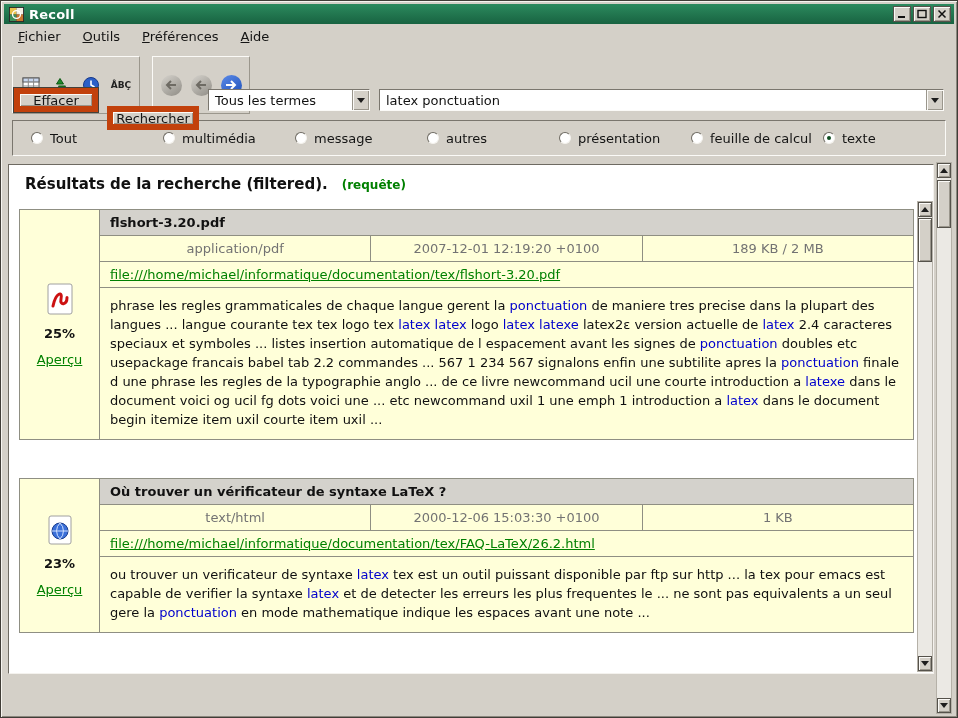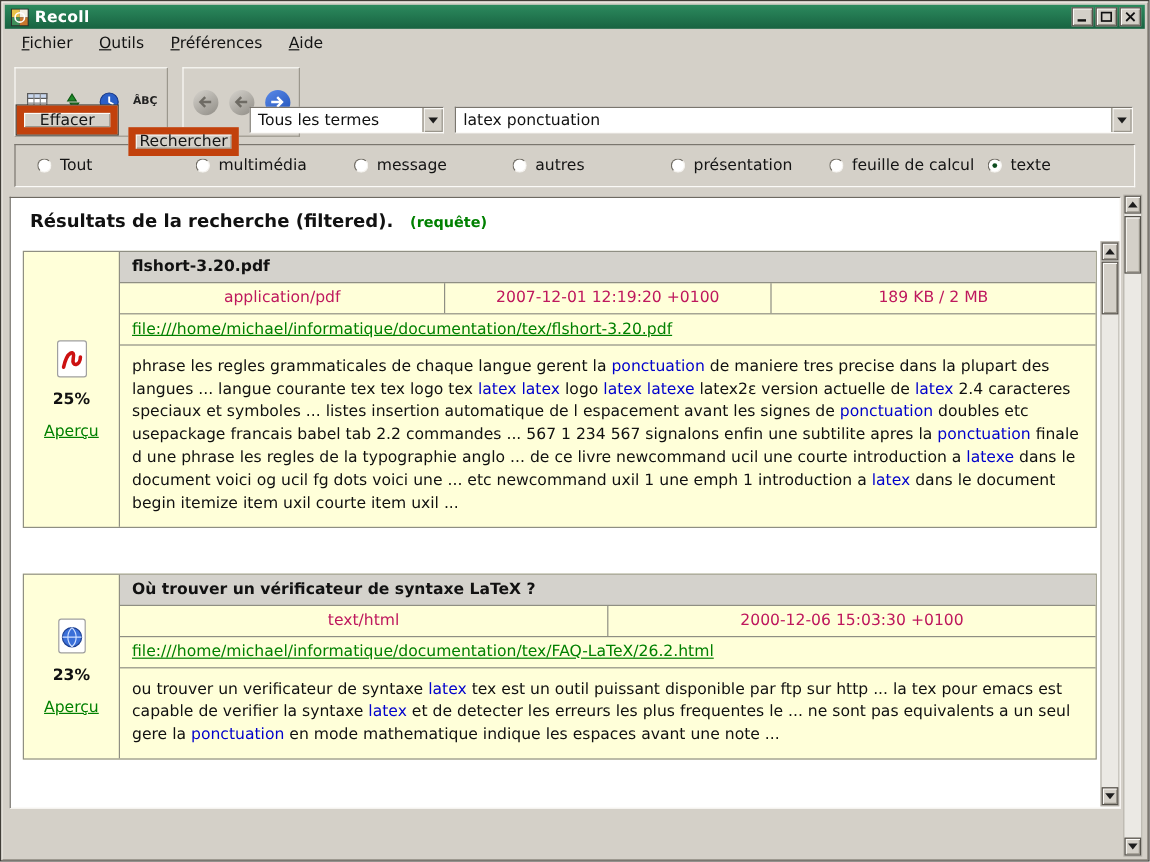--- a/index.html
+++ b/index.html
@@ -62,21 +62,21 @@
   .results-list { position:absolute; left:0; top:36px; right:17px; bottom:0; overflow:hidden; }
   .entry { margin:8px 2px 0 10px; display:flex; border:1px solid #8f8f83; background:#ffffd9; }
   .entry + .entry { margin-top:38px; }
   .entry-left { width:80px; flex:none; border-right:1px solid #8f8f83; display:flex; flex-direction:column;
     align-items:center; justify-content:center; gap:11px; padding:8px 4px; }
   .relevance { font-weight:bold; font-size:13px; color:#111; }
   .preview-link { color:#008000; text-decoration:underline; font-size:13px; cursor:pointer; }
   .entry-main { flex:1; display:flex; flex-direction:column; min-width:0; }
   .entry-title { background:#d4d2cc; font-weight:bold; font-size:13px; color:#111; padding:5px 10px; border-bottom:1px solid #8f8f83; }
   .entry-meta { display:flex; border-bottom:1px solid #8f8f83; }
-  .meta-cell { flex:1; text-align:center; font-size:13px; color:#be185d; padding:5px 6px; border-right:1px solid #8f8f83; }
+  .meta-cell { flex:1; text-align:center; font-size:13px; color:#737373; padding:5px 6px; border-right:1px solid #8f8f83; }
   .meta-cell:last-child { border-right:none; }
   .entry-url { padding:5px 10px; border-bottom:1px solid #8f8f83; font-size:13px; }
   .entry-url a { color:#008000; text-decoration:underline; cursor:pointer; }
   .entry-snippet { padding:8px 10px 10px; font-size:13px; line-height:19px; color:#101010; }
   .entry-snippet .hl { color:#0000cc; }
   
   .scrollbar { background:#ebe9e4; border:1px solid #b5b1a8; display:flex; flex-direction:column; }
   .outer-scrollbar { position:absolute; right:0; top:0; width:16px; height:552px; }
   .inner-scrollbar { position:absolute; right:0; top:36px; bottom:1px; width:16px; }
   .sb-btn { height:15px; flex:none; background:#d4d0c8; border:1px solid #55524b;
@@ -265,20 +265,21 @@
               <path d="M6 16 H22 M14 8 a 11 11 0 0 1 0 16 M14 8 a 11 11 0 0 0 0 16" stroke="#cfe0ff" stroke-width="1" fill="none"></path>
             </svg>
             <div class="relevance">23%</div>
             <a class="preview-link">Aperçu</a>
           </div>
           <div class="entry-main">
             <div class="entry-title">Où trouver un vérificateur de syntaxe LaTeX ?</div>
             <div class="entry-meta">
               <div class="meta-cell">text/html</div>
               <div class="meta-cell">2000-12-06 15:03:30 +0100</div>
+              <div class="meta-cell">1 KB</div>
             </div>
             <div class="entry-url">
               <a>file:///home/michael/informatique/documentation/tex/FAQ-LaTeX/26.2.html</a>
             </div>
             <div class="entry-snippet"><span>ou trouver un verificateur de syntaxe </span><span class="hl">latex</span><span> tex est un outil puissant disponible par ftp sur http ... la tex pour emacs est capable de verifier la syntaxe </span><span class="hl">latex</span><span> et de detecter les erreurs les plus frequentes le ... ne sont pas equivalents a un seul gere la </span><span class="hl">ponctuation</span><span> en mode mathematique indique les espaces avant une note ...</span></div>
           </div>
         </div>
 
       </div>
 

